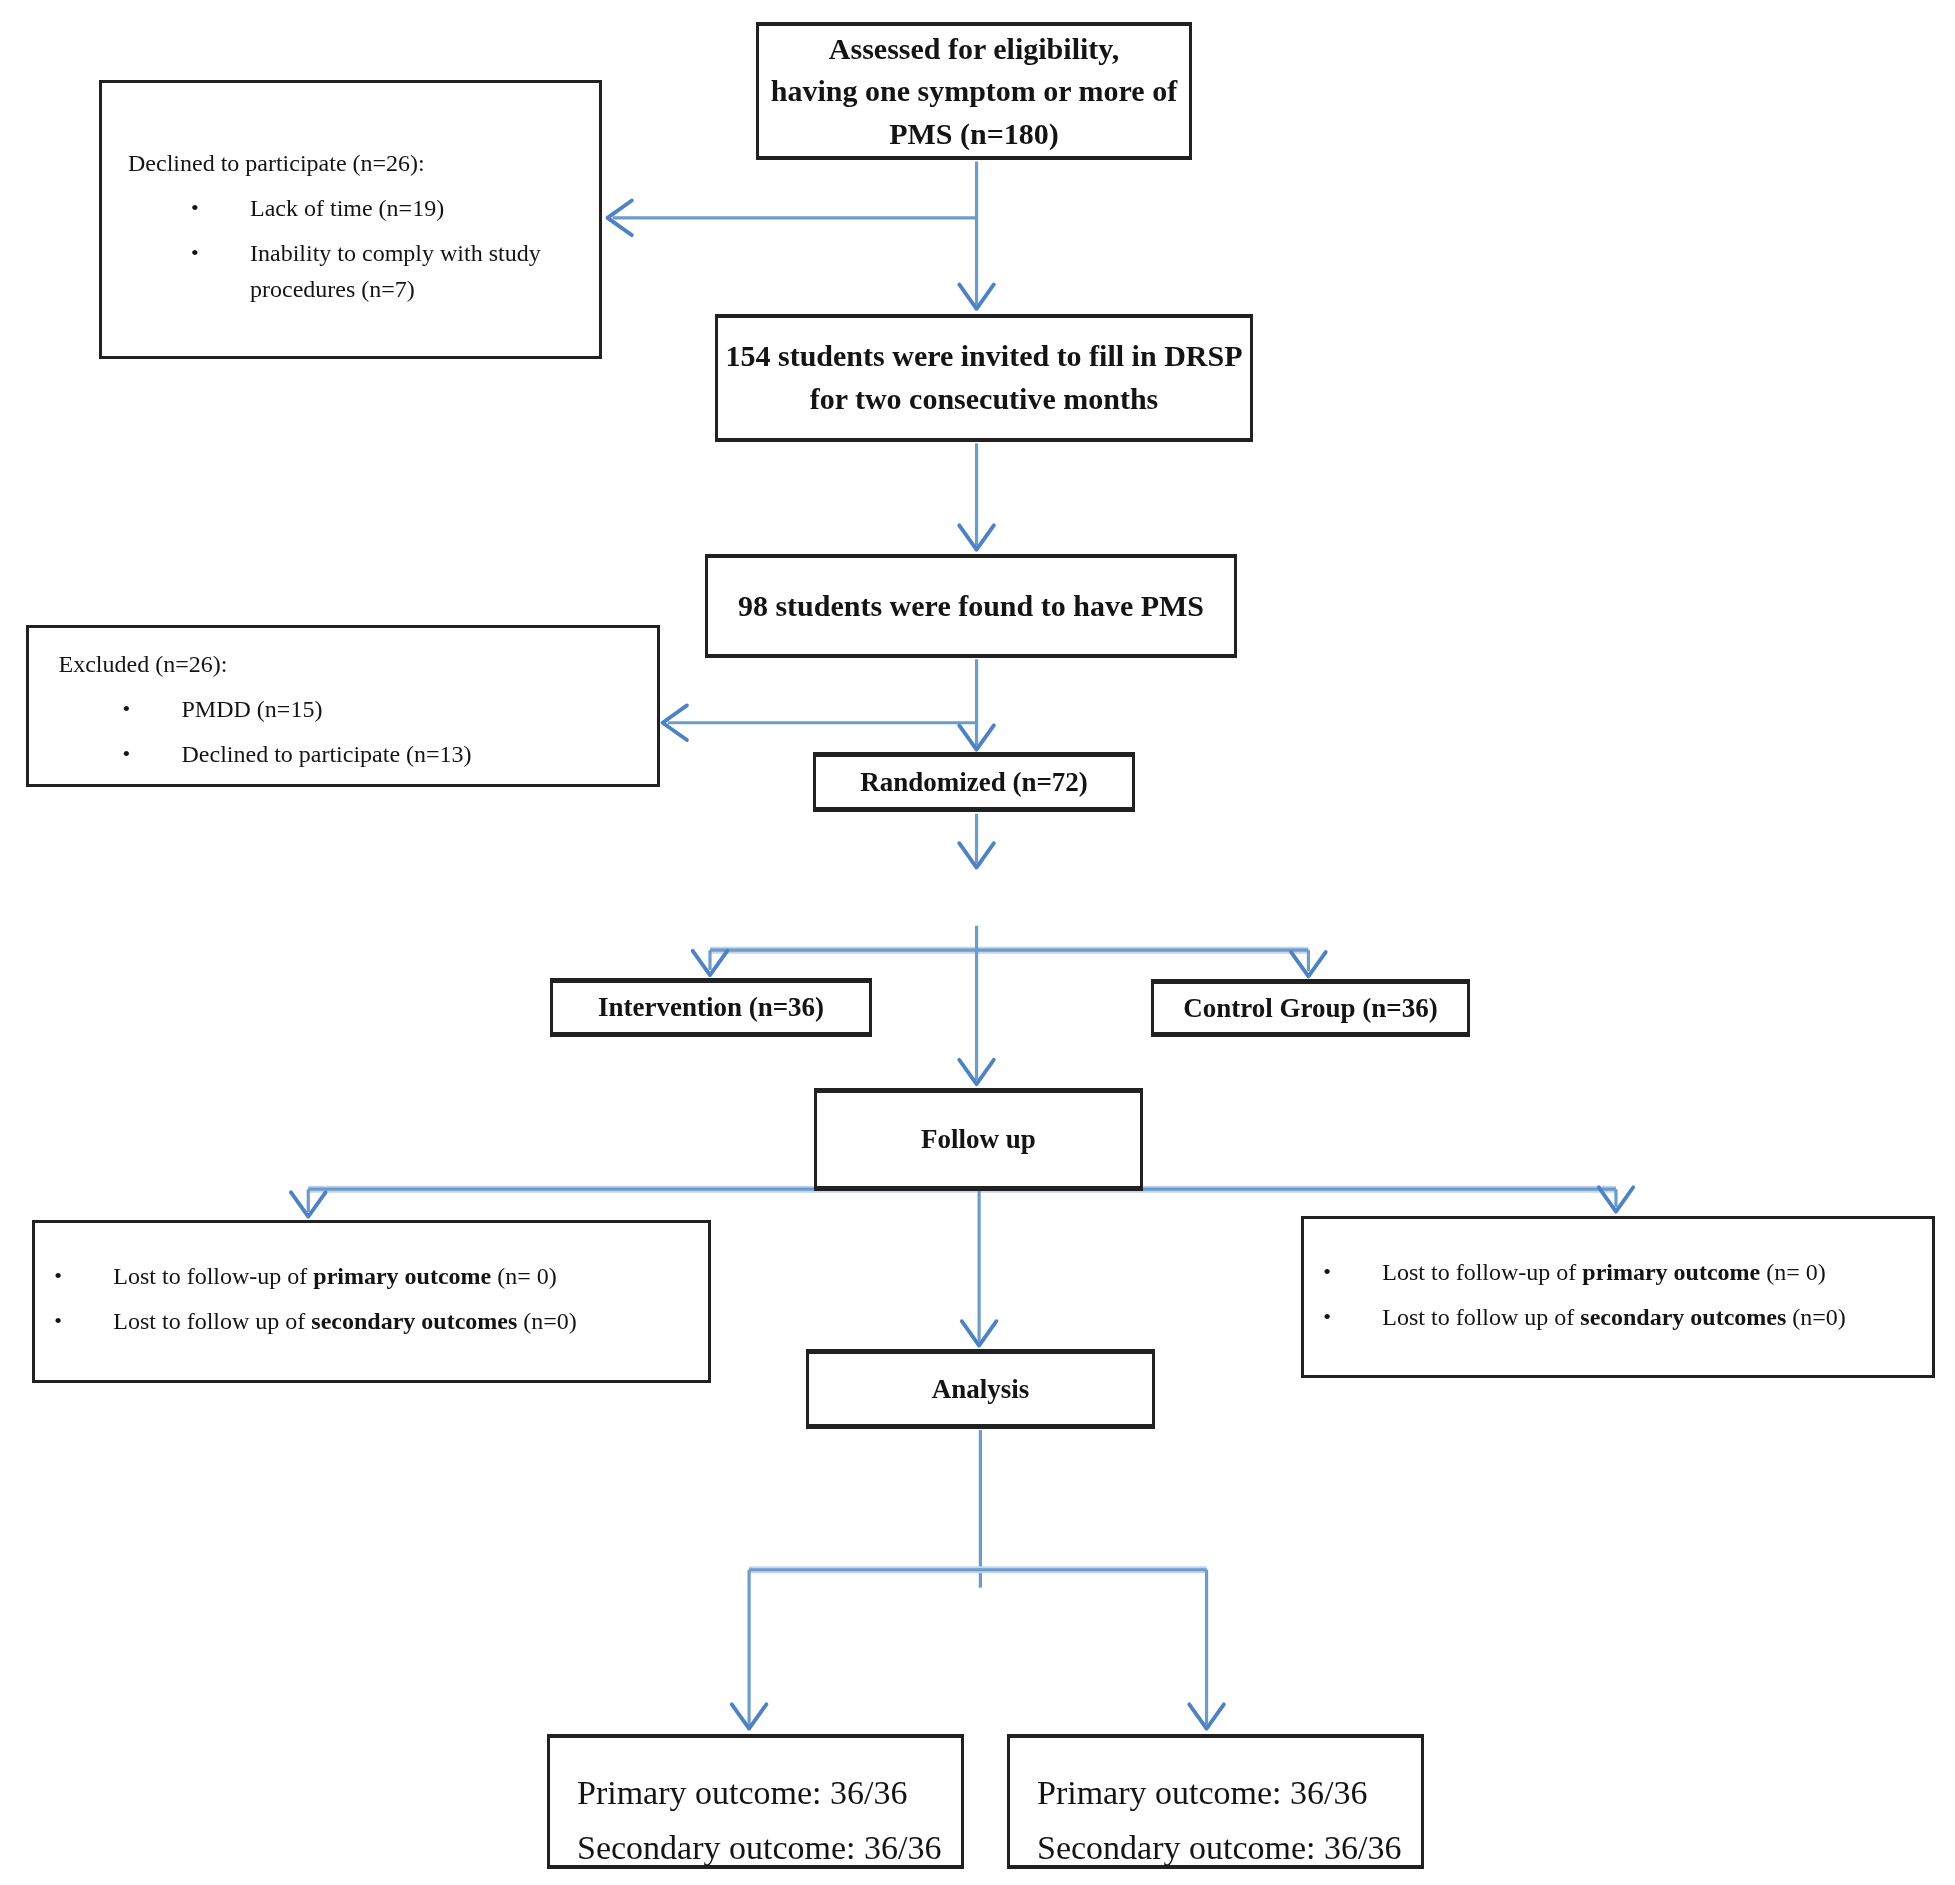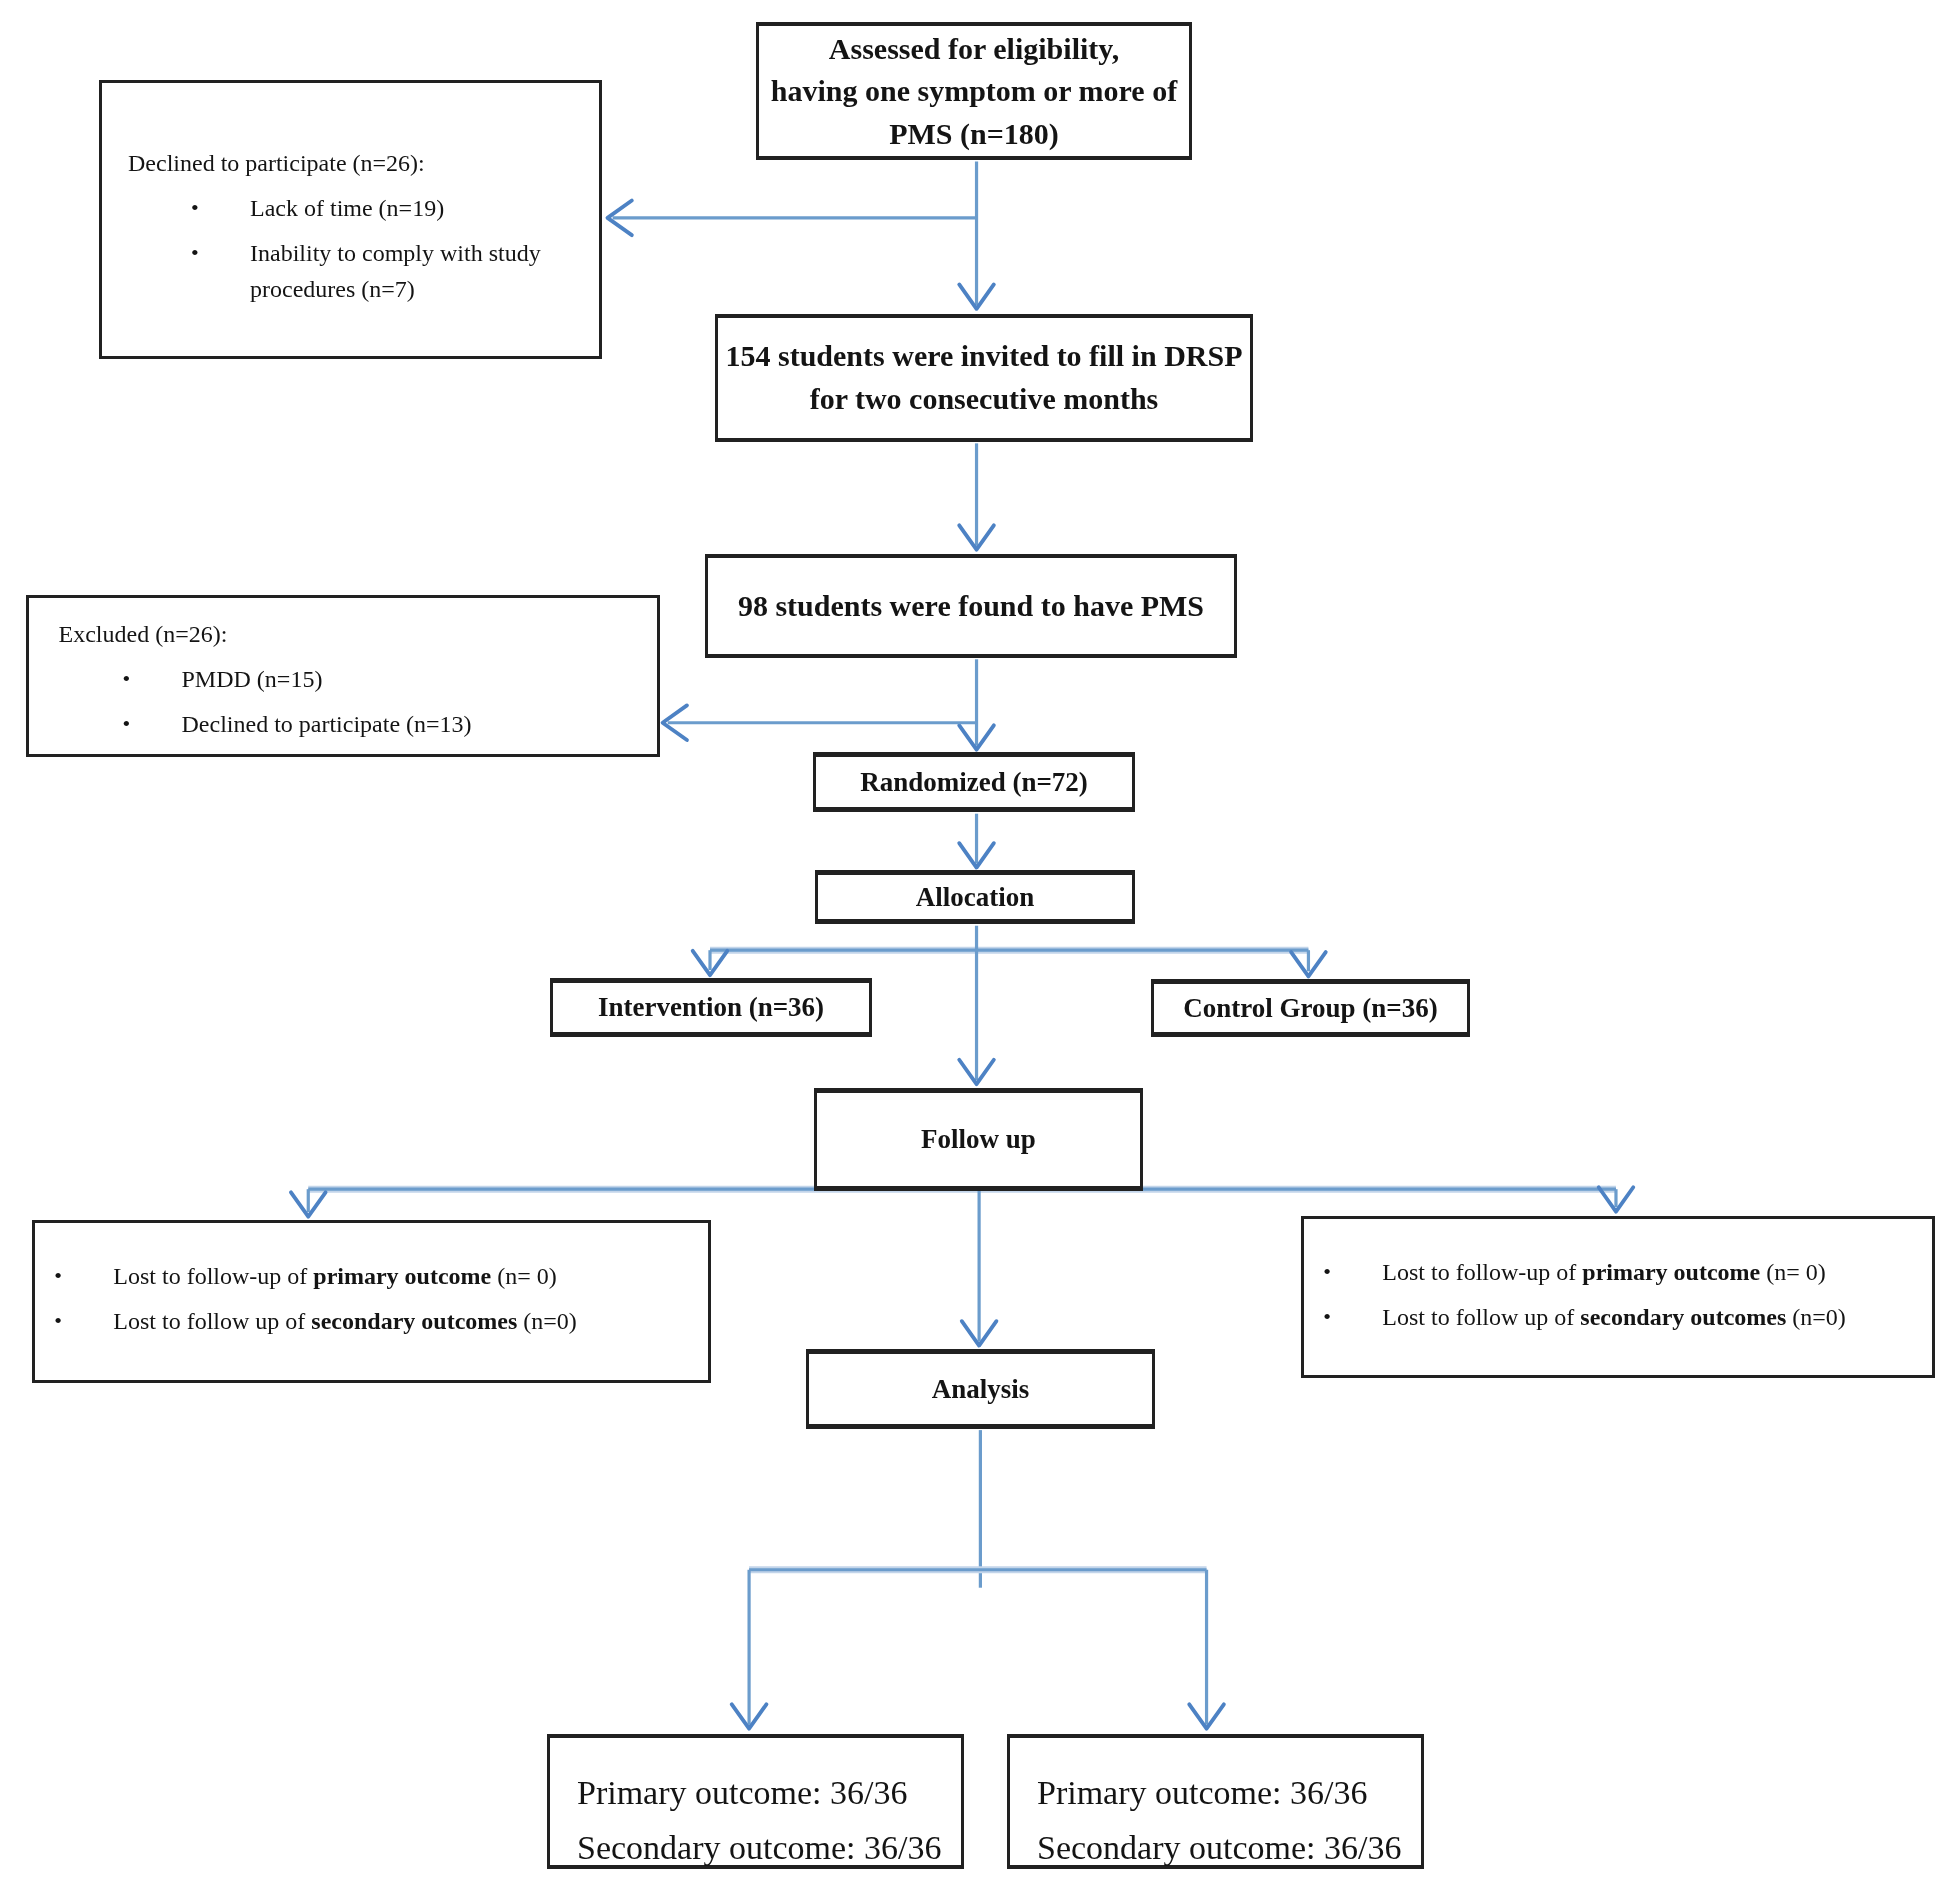--- a/index.html
+++ b/index.html
@@ -137,39 +137,36 @@
 
   <div class="node centerbox" style="left:715px;top:314px;width:538px;height:128px;">
     <span>154 students were invited to fill in DRSP</span>
     <span>for two consecutive months</span>
   </div>
 
   <div class="node centerbox" style="left:705px;top:554px;width:532px;height:104px;">
     <span>98 students were found to have PMS</span>
   </div>
 
-  <div class="node listbox excluded-box" style="left:26px;top:595px;width:634px;height:162px;">
+  <div class="node listbox excluded-box" style="left:26px;top:625px;width:634px;height:162px;">
     <span class="box-title">Excluded (n=26):</span>
     <div class="bullet-row">
       <span class="dot">•</span>
       <span class="bullet-text">PMDD (n=15)</span>
     </div>
     <div class="bullet-row">
       <span class="dot">•</span>
       <span class="bullet-text">Declined to participate (n=13)</span>
     </div>
   </div>
 
   <div class="node stage" style="left:813px;top:752px;width:322px;height:60px;">
     <span>Randomized (n=72)</span>
   </div>
 
-  <div class="node stage" style="left:815px;top:870px;width:320px;height:54px;">
-    <span>Allocation</span>
-  </div>
 
   <div class="node stage" style="left:550px;top:978px;width:322px;height:59px;">
     <span>Intervention (n=36)</span>
   </div>
 
   <div class="node stage" style="left:1151px;top:979px;width:319px;height:58px;">
     <span>Control Group (n=36)</span>
   </div>
 
   <div class="node stage" style="left:814px;top:1088px;width:329px;height:103px;">

